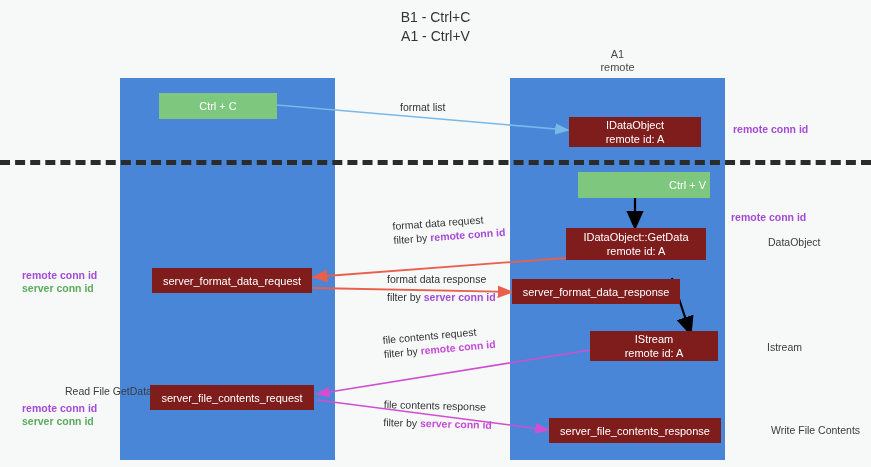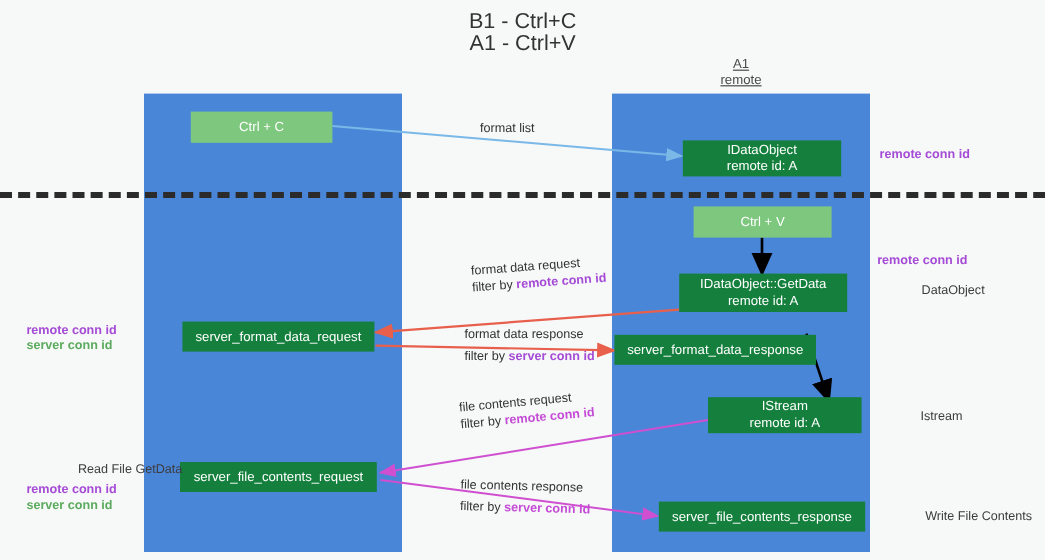--- a/index.html
+++ b/index.html
@@ -33,21 +33,21 @@
     flex-direction: column;
     align-items: center;
     justify-content: center;
     color: #ffffff;
     font-size: 11px;
     line-height: 14px;
     text-align: center;
     padding: 2px 4px;
   }
   .node.green { background: #7ec77f; }
-  .node.orange { background: #15803d; }
+  .node.orange { background: #7f1d1d; }
   .node .l2 { display: block; }
 
   .dashline {
     position: absolute;
     left: 0;
     width: 871px;
     height: 0;
     border-top: 5px dashed #2b2b2b;
   }
   .note {
@@ -79,35 +79,35 @@
     width: 871px;
     height: 467px;
     pointer-events: none;
     overflow: visible;
   }
   .title {
     position: absolute;
     width: 871px;
     text-align: center;
     color: #333333;
-    font-size: 18px;
+    font-size: 14px;
     line-height: 19px;
   }
 </style>
 </head>
 <body>
 
 <div id="canvas">
 
   <div class="title" style="top:8px;">
     <div>B1 - Ctrl+C</div>
     <div>A1 - Ctrl+V</div>
   </div>
 
-  <div class="lane-head" style="left:555px; top:48px; width:125px;text-decoration:underline;">
+  <div class="lane-head" style="left:555px; top:48px; width:125px;">
     <div>A1</div>
     <div>remote</div>
   </div>
 
   <div class="lane" style="left:120px; top:78px; width:215px; height:382px;"></div>
   <div class="lane" style="left:510px; top:78px; width:215px; height:382px;"></div>
 
   <svg class="wires">
     <defs>
       <marker id="ar-blue" markerWidth="9" markerHeight="7" refX="8" refY="3.5" orient="auto">
@@ -143,21 +143,21 @@
 
   <div class="node green" style="left:159px; top:93px; width:118px; height:26px;">
     <span>Ctrl + C</span>
   </div>
 
   <div class="node orange" style="left:569px; top:117px; width:132px; height:30px;">
     <span>IDataObject</span>
     <span class="l2">remote id: A</span>
   </div>
 
-  <div class="node green" style="left:578px; top:172px; width:115px; height:26px;">
+  <div class="node green" style="left:578px; top:172px; width:132px; height:26px;align-items:flex-end;">
     <span>Ctrl + V</span>
   </div>
 
   <div class="node orange" style="left:566px; top:228px; width:140px; height:32px;">
     <span>IDataObject::GetData</span>
     <span class="l2">remote id: A</span>
   </div>
 
   <div class="node orange" style="left:512px; top:279px; width:168px; height:25px;">
     <span>server_format_data_response</span>

